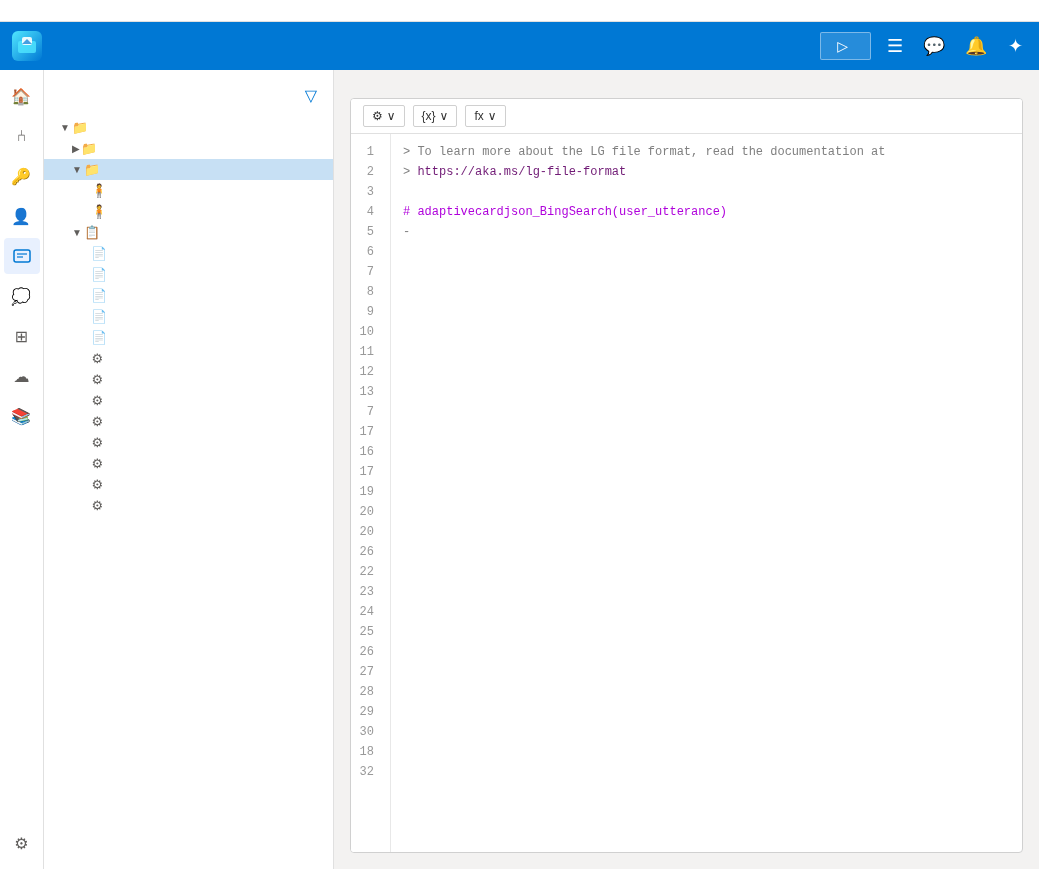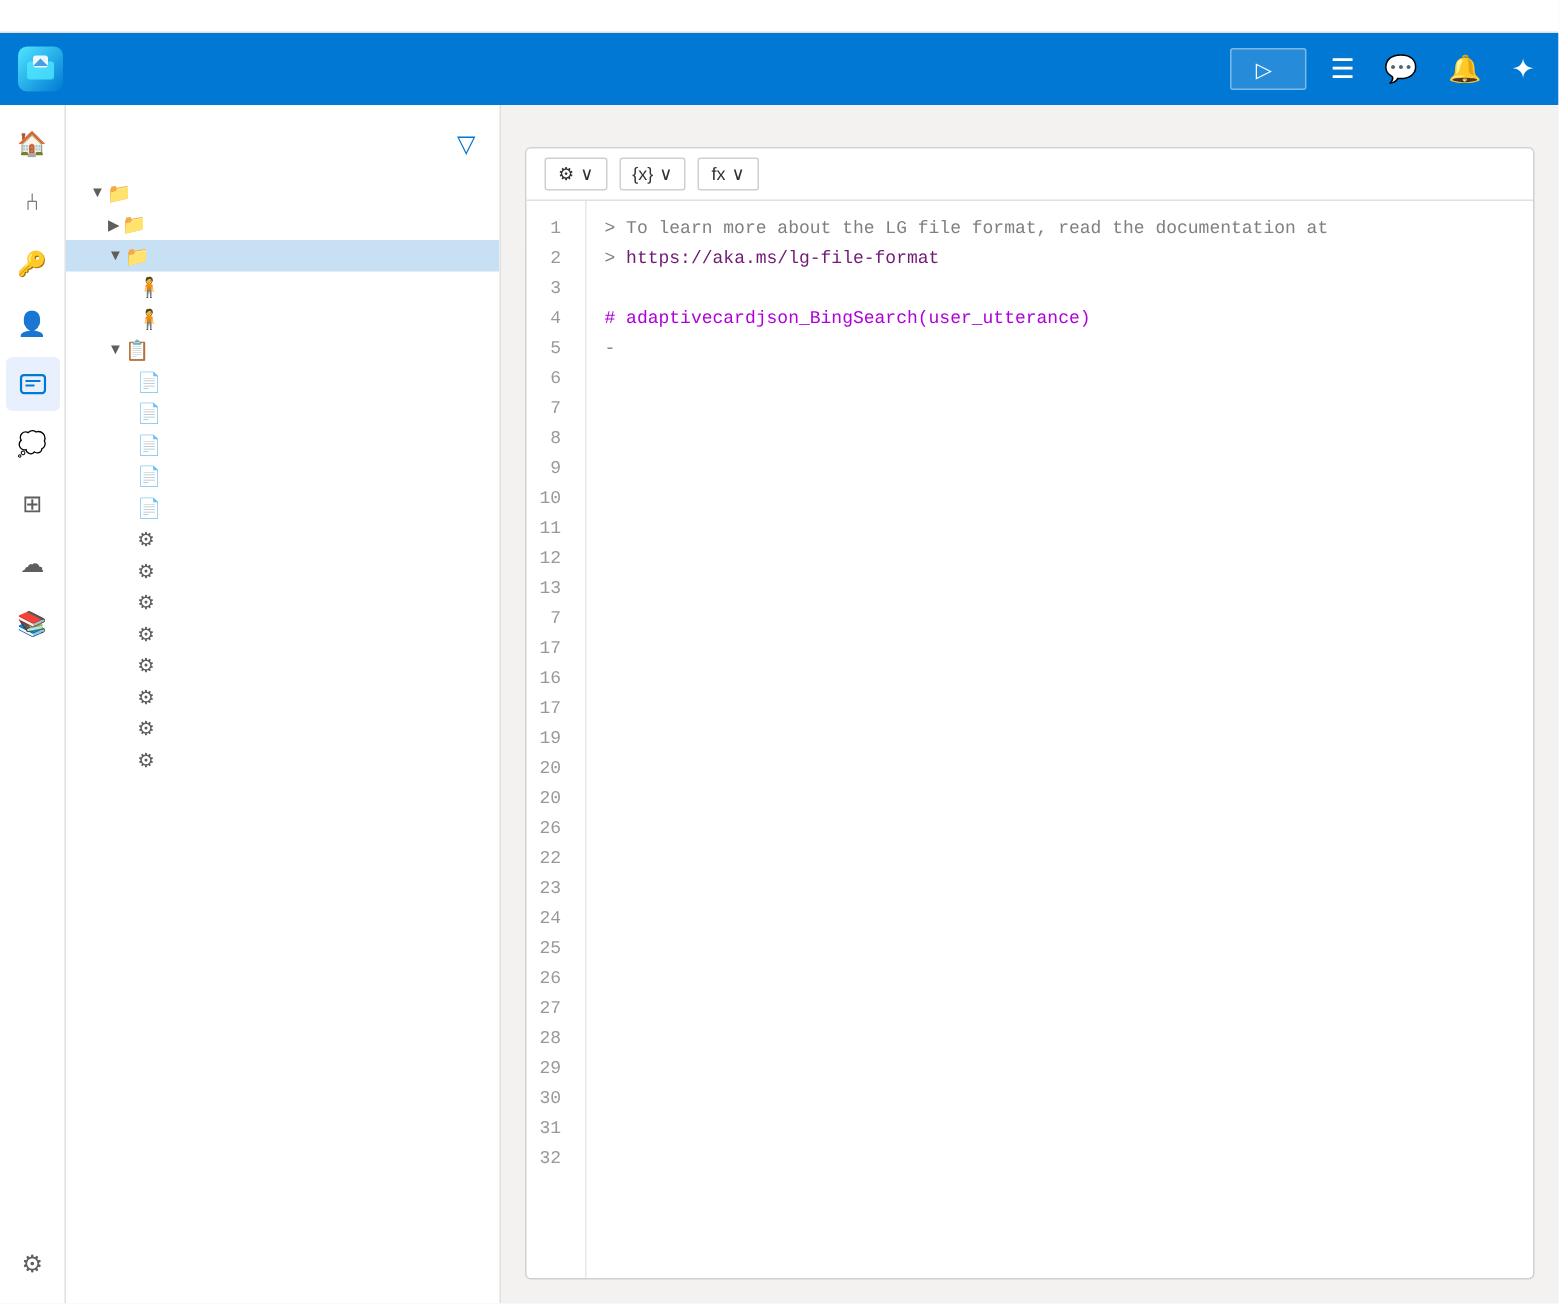--- a/index.html
+++ b/index.html
@@ -460,21 +460,21 @@
           <div>26</div>
             <div>22</div>
             <div>23</div>
             <div>24</div>
             <div>25</div>
           <div>26</div>
             <div>27</div>
             <div>28</div>
             <div>29</div>
             <div>30</div>
-          <div>31</div>
+          <div>18</div>
             <div>32</div>
         </div>
         <div class="code-area"><span class="c-comment">&gt; To learn more about the LG file format, read the documentation at</span>
 <span class="c-comment">&gt; <span class="c-link">https://aka.ms/lg-file-format</span></span>
 
 <span class="c-hash"># adaptivecardjson_BingSearch(user_utterance)</span>
 <span class="c-comment">-</span></div>
         </div>
       </div>
     </div>

